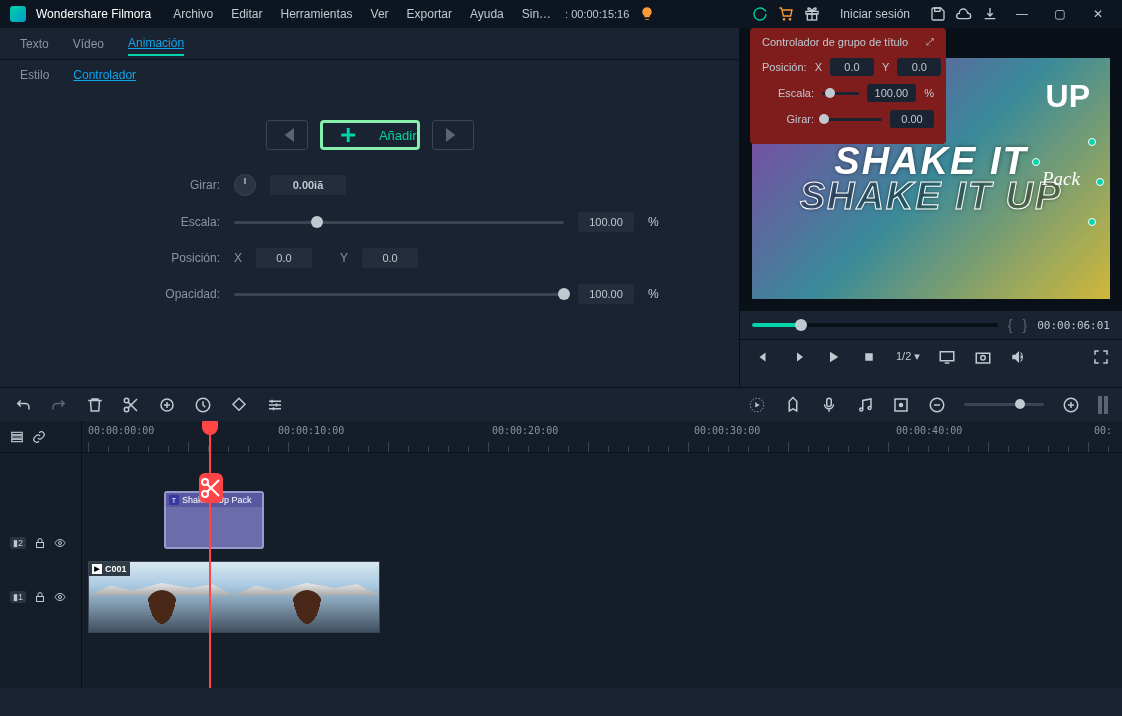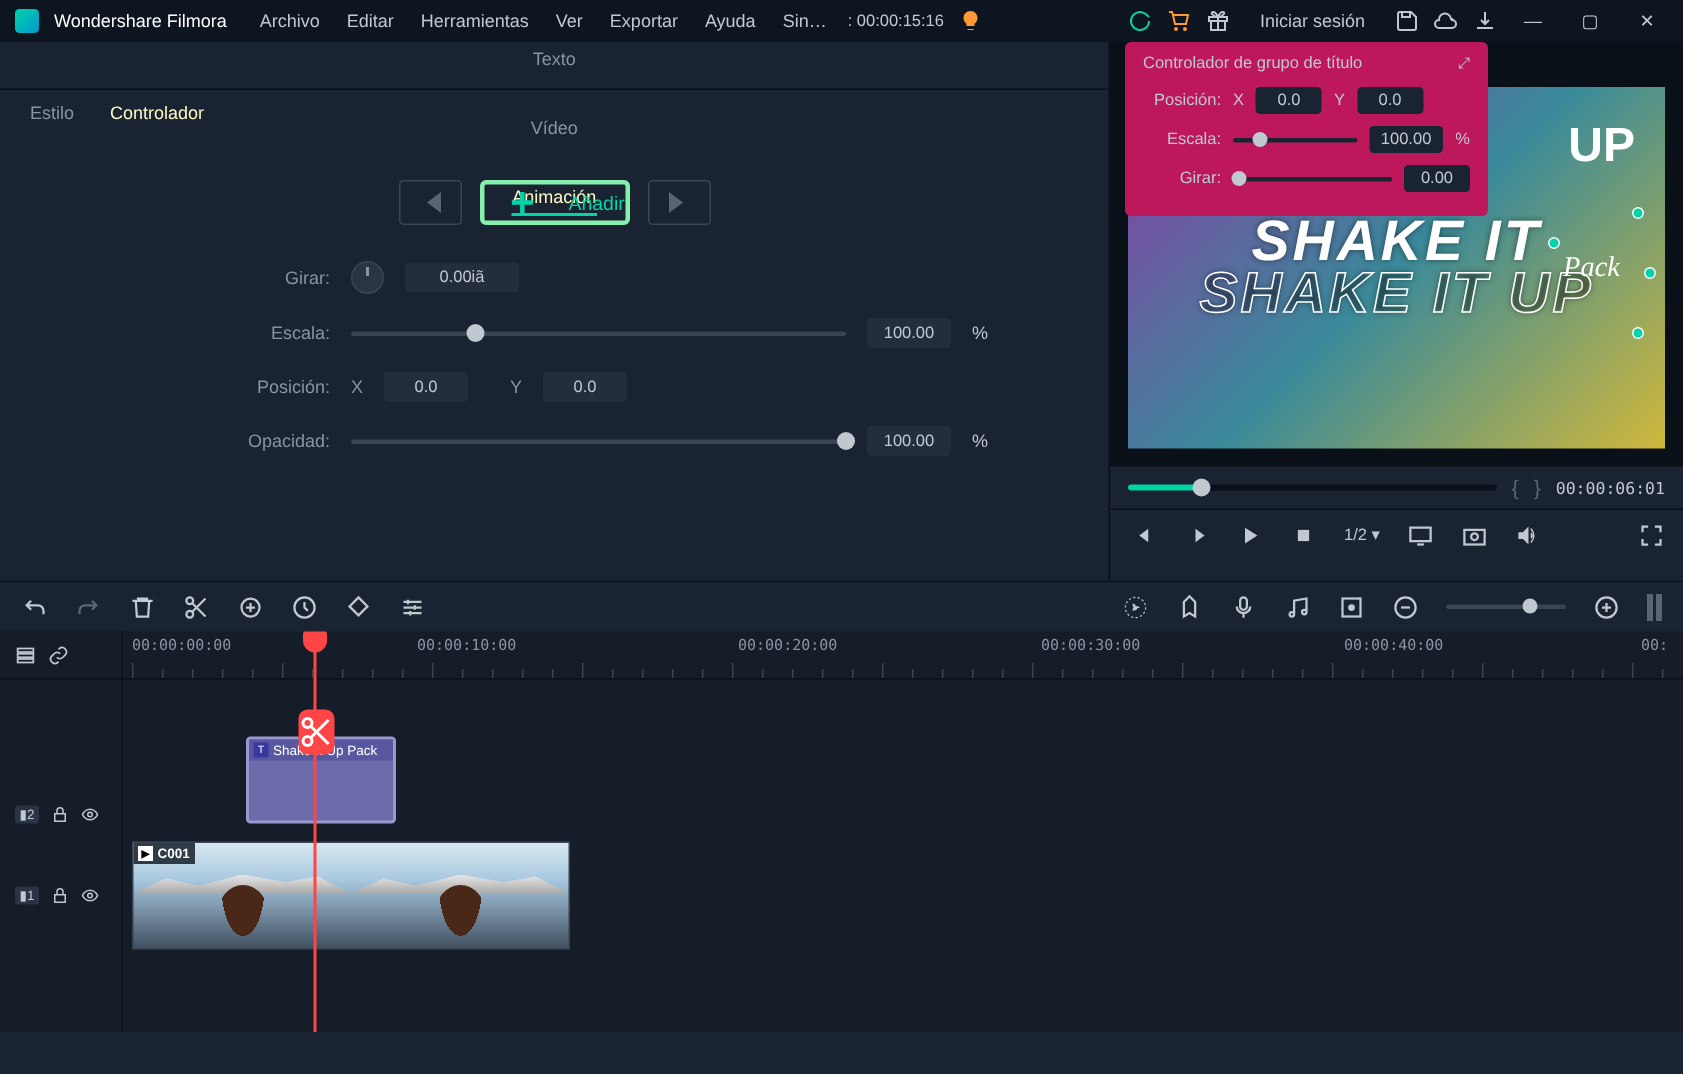--- a/index.html
+++ b/index.html
@@ -10,44 +10,44 @@
 .menu-item { color: #c0c8d0; font-size: 12px; cursor: pointer; padding: 2px 4px; }
 .titlebar-spacer { flex: 1; }
 .titlebar-time { color: #c0c8d0; font-size: 11px; }
 .titlebar-icon { width: 16px; height: 16px; display: inline-flex; align-items: center; justify-content: center; cursor: pointer; color: #c0c8d0; }
 .titlebar-icon.orange { color: #ff9933; }
 .titlebar-icon.teal { color: #00d4a8; }
 .win-btn { width: 28px; height: 20px; display: inline-flex; align-items: center; justify-content: center; cursor: pointer; color: #c0c8d0; }
 
 .main-area { display: flex; height: 359px; }
 .left-panel { width: 740px; background: #1a2332; display: flex; flex-direction: column; border-right: 1px solid #0a1018; }
-.tabs-top { height: 32px; display: flex; align-items: center; padding: 0 20px; gap: 24px; border-bottom: 1px solid #0a1018; flex-direction: column; }
+.tabs-top { height: 32px; display: flex; align-items: center; padding: 0 20px; gap: 24px; border-bottom: 1px solid #0a1018; }
 .tab { color: #8a94a0; font-size: 12px; cursor: pointer; padding: 4px 0; }
-.tab.active { color: #fef9c3; border-bottom: 2px solid #00d4a8; }
+.tab.active { color: #0ea5e9; border-bottom: 2px solid #00d4a8; text-decoration: underline; }
 .tabs-sub { height: 30px; display: flex; align-items: center; padding: 0 20px; gap: 24px; }
 .left-content { flex: 1; padding: 30px 20px 0; overflow: hidden; }
 .keyframe-row { display: flex; align-items: center; justify-content: center; gap: 12px; margin-bottom: 24px; }
 .kf-btn { width: 42px; height: 30px; border: 1px solid #3a4452; background: #1a2332; display: inline-flex; align-items: center; justify-content: center; cursor: pointer; color: #5a6472; border-radius: 3px; }
 .add-btn { width: 100px; height: 30px; border: 3px solid #86efac; background: transparent; color: #00d4a8; display: inline-flex; align-items: center; justify-content: center; gap: 6px; border-radius: 4px; cursor: pointer; font-size: 13px; }
 .param-row { display: flex; align-items: center; margin-bottom: 16px; gap: 14px; }
 .param-label { width: 108px; text-align: right; color: #8a94a0; font-size: 12px; }
 .knob { width: 22px; height: 22px; border-radius: 50%; background: #2a3442; border: 1px solid #3a4452; position: relative; }
 .knob::after { content: ''; position: absolute; top: 3px; left: 50%; width: 2px; height: 6px; background: #8a94a0; transform: translateX(-50%); }
 .val-box { background: #232d3c; padding: 4px 10px; border-radius: 3px; min-width: 56px; text-align: center; font-size: 11px; }
 .slider-track { height: 3px; background: #3a4452; border-radius: 2px; position: relative; flex: 1; }
 .slider-thumb { position: absolute; width: 12px; height: 12px; background: #c0c8d0; border-radius: 50%; top: -5px; transform: translateX(-50%); }
 .axis-label { color: #8a94a0; font-size: 12px; }
 .footer-row { display: flex; align-items: center; padding: 6px 12px; gap: 12px; border-top: 1px solid #0a1018; }
 .reset-btn { border: 2px solid #00d4a8; color: #00d4a8; background: transparent; padding: 3px 10px; border-radius: 12px; font-size: 11px; font-weight: bold; cursor: pointer; }
 .hint-text { color: #8a94a0; font-size: 11px; flex: 1; line-height: 1.3; }
 .ok-btn { background: #00d4a8; color: #0a1018; border: none; padding: 6px 24px; border-radius: 14px; font-size: 12px; font-weight: bold; cursor: pointer; }
 
 .right-panel { flex: 1; background: #1a2332; display: flex; flex-direction: column; }
 .preview-area { height: 283px; position: relative; background: #0a1018; }
-.floating-panel { position: absolute; top: 0; left: 10px; width: 242px; background: #be185d; border-radius: 4px; z-index: 10; padding: 8px 12px; }
+.floating-panel { position: absolute; top: 0; left: 10px; width: 196px; background: #7f1d1d; border-radius: 4px; z-index: 10; padding: 8px 12px; }
 .fp-header { display: flex; justify-content: space-between; align-items: center; margin-bottom: 10px; color: #c0c8d0; font-size: 11px; }
 .fp-row { display: flex; align-items: center; gap: 8px; margin-bottom: 8px; font-size: 11px; }
 .fp-label { width: 52px; text-align: right; color: #c0c8d0; }
 .fp-val { background: #1a2332; padding: 3px 8px; border-radius: 3px; min-width: 44px; text-align: center; font-size: 11px; }
 .fp-slider { flex: 1; height: 3px; background: #1a2332; border-radius: 2px; position: relative; }
 .fp-slider-thumb { position: absolute; width: 10px; height: 10px; background: #c0c8d0; border-radius: 50%; top: -4px; transform: translateX(-50%); }
 .preview-img { position: absolute; inset: 30px 12px 12px 12px; background: linear-gradient(135deg, #8a3aa5, #3a8a9a, #d0b83a); display: flex; align-items: center; justify-content: center; overflow: hidden; }
 .preview-text { color: #fff; font-size: 38px; font-weight: 900; text-align: center; letter-spacing: 2px; text-shadow: 0 0 4px rgba(0,0,0,0.5); line-height: 0.9; font-family: Impact, sans-serif; font-style: italic; }
 .up-text { position: absolute; right: 20px; top: 20px; color: #fff; font-size: 32px; font-weight: 900; font-family: Impact, sans-serif; }
 .pack-text { position: absolute; right: 30px; top: 110px; color: #fff; font-size: 19px; font-style: italic; font-family: cursive; }
@@ -183,21 +183,21 @@
           </span>
         <span class="kf-btn">
             <svg viewBox="0 0 24 24" fill="currentColor" width="14">
               <path d="M17 6v12M6 6l8 6-8 6V6z"></path>
             </svg>
           </span>
       </div>
       <div class="param-row">
         <span class="param-label" style="width:200px;">Girar:</span>
         <div class="knob"></div>
-        <span class="val-box" style="min-width:76px;">0.00iã</span>
+        <span class="val-box" style="min-width:76px;font-weight:bold;">0.00iã</span>
       </div>
       <div class="param-row">
         <span class="param-label" style="width:200px;">Escala:</span>
         <div class="slider-track" style="max-width:330px;">
             <div class="slider-thumb" style="left:25%;"></div>
           </div>
         <span class="val-box">100.00</span>
         <span>%</span>
       </div>
       <div class="param-row">

